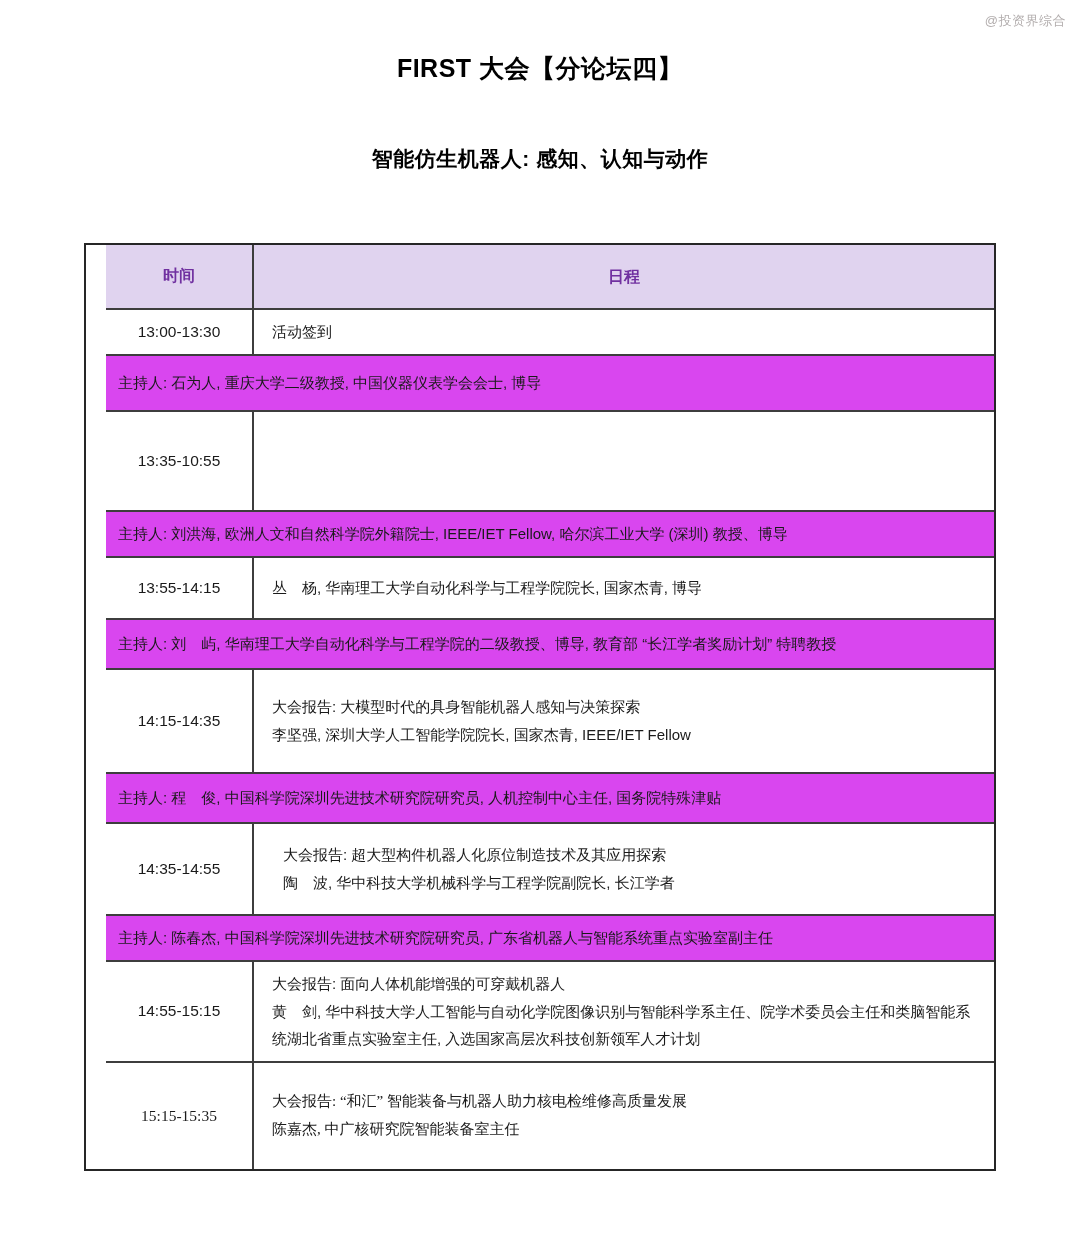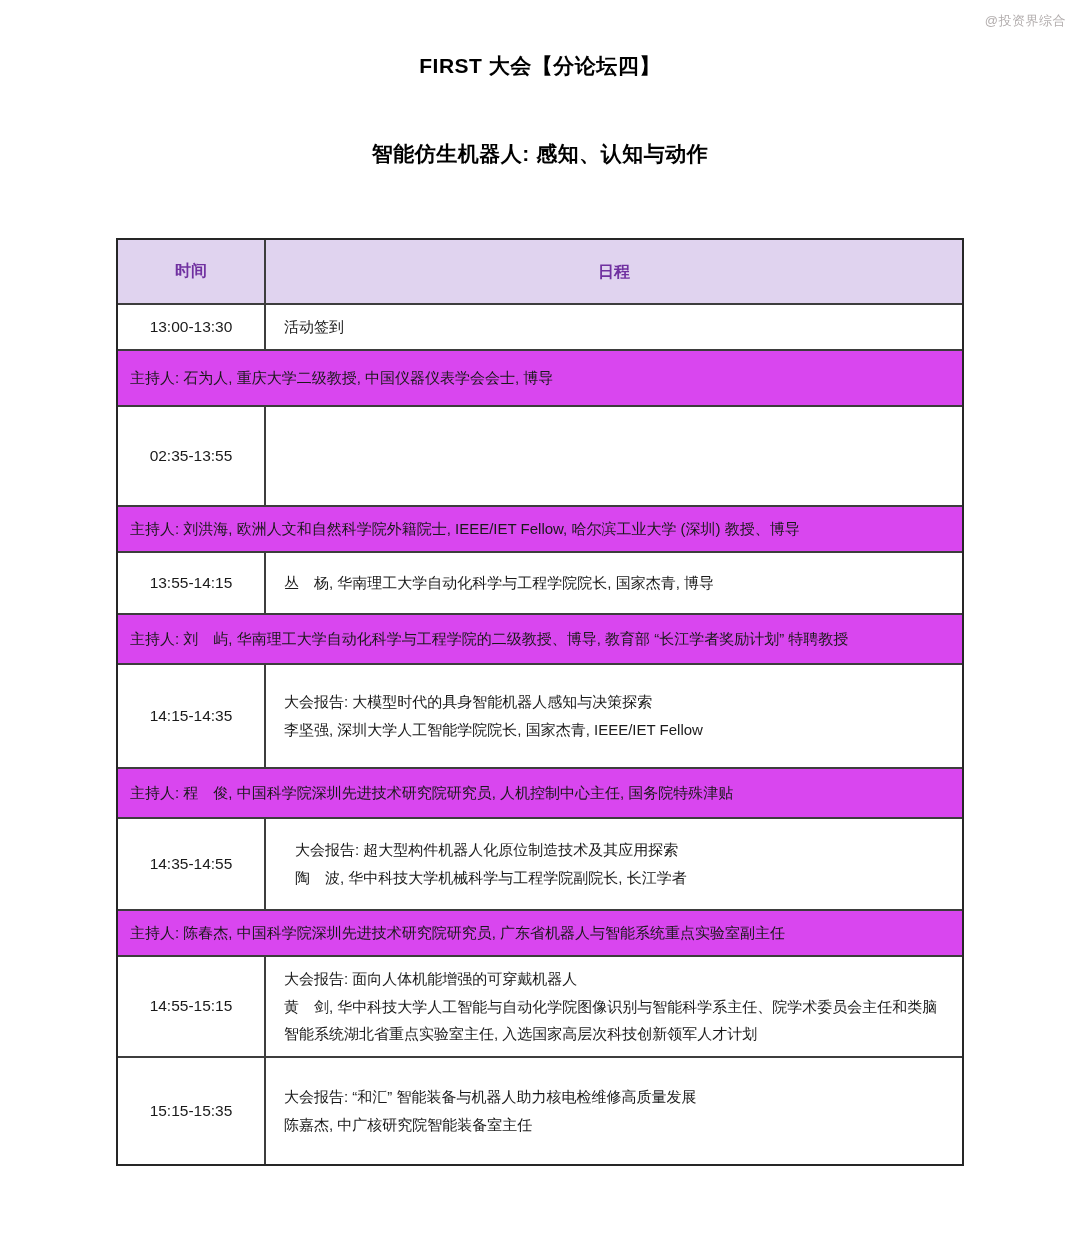--- a/index.html
+++ b/index.html
@@ -21,37 +21,38 @@
     position: absolute;
     top: 12px;
     right: 14px;
     font-size: 13px;
     color: #b3aeae;
     letter-spacing: 0.5px;
   }
   .title {
     margin-top: 52px;
     text-align: center;
-    font-size: 21px;
+    font-size: 25px;
     font-weight: bold;
     color: #000000;
     letter-spacing: 0.5px;
   }
   .subtitle {
     margin-top: 60px;
     text-align: center;
     font-size: 21px;
     font-weight: bold;
     color: #000000;
     letter-spacing: 0.5px;
   }
   .agenda-table {
-    width: 848px;
+    width: 912px;
     margin: 70px auto 15px auto;
     border: 2px solid #262626;
+    padding-left: 20px;
   }
   .row {
     display: flex;
     border-top: 2px solid #3d3d3d;
     background: #ffffff;
   }
   .row:first-child { border-top: none; }
   .cell-time {
     width: 148px;
     flex: 0 0 148px;
@@ -100,21 +101,21 @@
   .h-s2 { min-height: 100px; }
   .h-m2 { min-height: 38px; }
   .h-s3 { min-height: 62px; }
   .h-m3 { min-height: 50px; }
   .h-s4 { min-height: 104px; }
   .h-m4 { min-height: 50px; }
   .h-s5 { min-height: 92px; gap: 11px; }
   .h-m5 { min-height: 41px; }
   .h-s6 { min-height: 84px; }
   .h-m6 { min-height: 54px; }
-  .h-s7 { min-height: 108px; }
+  .h-s7 { min-height: 108px; font-family: Liberation Serif, serif; }
 </style>
 </head>
 <body>
 
 <div class="page">
 
   <div class="watermark">@投资界综合</div>
 
   <div class="title">FIRST 大会【分论坛四】</div>
   <div class="subtitle">智能仿生机器人: 感知、认知与动作</div>
@@ -131,21 +132,21 @@
       <div class="cell-agenda">
         <div>活动签到</div>
       </div>
     </div>
 
     <div class="row moderator-row h-m1">
       <div>主持人: 石为人, 重庆大学二级教授, 中国仪器仪表学会会士, 博导</div>
     </div>
 
     <div class="row h-s2">
-      <div class="cell-time">02:35-13:55</div>
+      <div class="cell-time">13:35-10:55</div>
     </div>
 
     <div class="row moderator-row h-m2">
       <div>主持人: 刘洪海, 欧洲人文和自然科学院外籍院士, IEEE/IET Fellow, 哈尔滨工业大学 (深圳) 教授、博导</div>
     </div>
 
     <div class="row h-s3">
       <div class="cell-time">13:55-14:15</div>
       <div class="cell-agenda">
         <div>丛　杨, 华南理工大学自动化科学与工程学院院长, 国家杰青, 博导</div>

